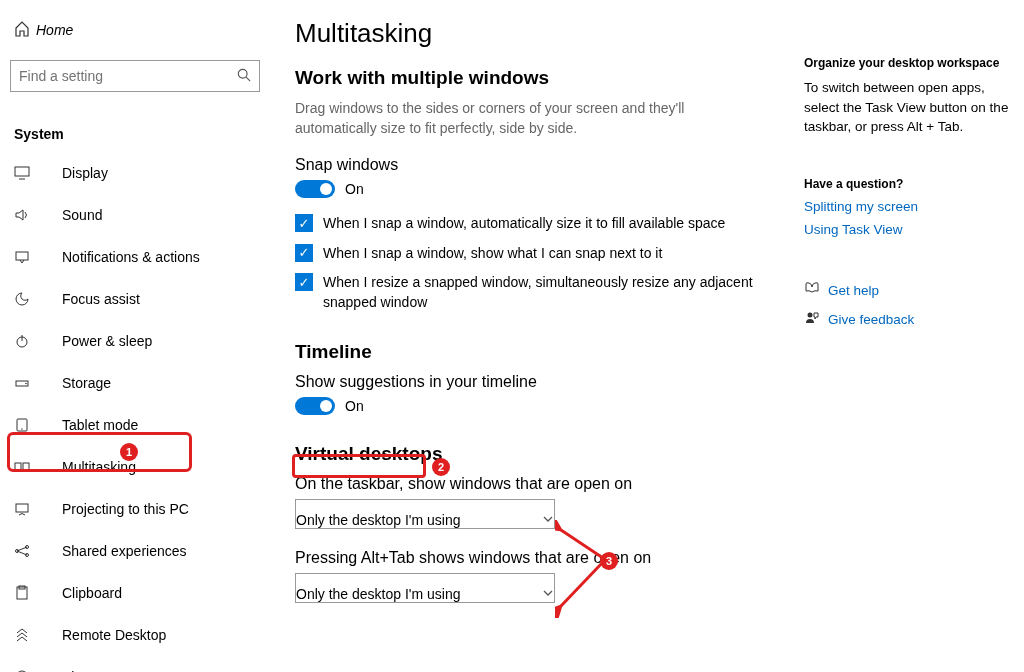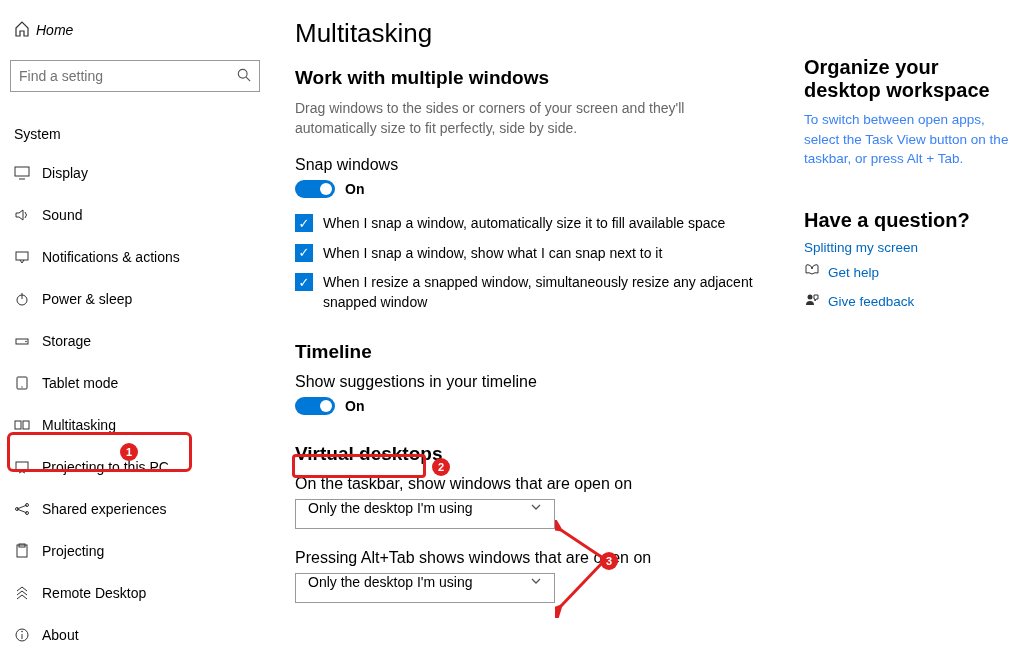--- a/index.html
+++ b/index.html
@@ -35,29 +35,30 @@
     border: 1px solid #999;
     height: 32px;
     display: flex;
     align-items: center;
     padding: 0 8px;
     color: #737373;
     justify-content: space-between;
   }
   .search-box .mag { color: #444; }
   .section-label {
-    font-weight: 400;
+    font-weight: 700;
     padding: 14px 14px 10px 14px;
   }
   .nav-item {
     display: flex;
     align-items: center;
     height: 42px;
     padding: 0 14px;
     cursor: pointer;
+    gap: 20px;
   }
   .nav-item .icon {
     width: 24px;
     display: flex;
     justify-content: flex-start;
     color: #333;
   }
   .nav-item .label { margin-left: 4px; }
   .main {
     position: absolute;
@@ -81,21 +82,20 @@
     line-height: 1.4;
   }
   .setting-label {
     font-size: 16px;
     margin-bottom: 6px;
   }
   .toggle-row {
     display: flex;
     align-items: center;
     margin-bottom: 16px;
-    font-weight: bold;
   }
   .toggle {
     width: 40px;
     height: 18px;
     background: #0078d7;
     border-radius: 10px;
     position: relative;
     margin-right: 10px;
   }
   .toggle::after {
@@ -121,40 +121,40 @@
     justify-content: center;
     color: #fff;
     font-size: 13px;
   }
   .check-row .ctext { line-height: 1.4; }
   .dropdown {
     border: 1px solid #999;
     width: 260px;
     height: 30px;
     display: flex;
-    align-items: flex-start;
+    align-items: flex-end;
     justify-content: space-between;
-    padding: 0 12px;
+    padding: 0 0;
     margin-bottom: 20px;
     margin-top: 4px;
   }
   .aside {
     position: absolute;
     left: 804px;
     top: 56px;
     width: 212px;
     font-size: 13.5px;
   }
   .aside .heading {
     font-weight: 600;
     margin-bottom: 8px;
-    font-size: 20px;
+    font-size: 12px;
   }
   .aside .text {
-    color: #3b82f6;
+    color: #000000;
     line-height: 1.45;
     margin-bottom: 40px;
   }
   .link {
     color: #0067c0;
     margin-bottom: 8px;
     cursor: pointer;
   }
   .icon-link {
     display: flex;
@@ -242,20 +242,28 @@
         <svg width="16" height="16" viewBox="0 0 16 16">
           <rect x="2" y="3" width="12" height="8" fill="none" stroke="#333"></rect>
           <path d="M6 11 L8 14 L10 11" fill="none" stroke="#333"></path>
         </svg>
       </span>
     <span class="label">Notifications &amp; actions</span>
   </div>
   <div class="nav-item">
     <span class="icon">
         <svg width="16" height="16" viewBox="0 0 16 16">
+          <path d="M8 2 A6 6 0 1 0 14 8 A4 4 0 0 1 8 2" fill="none" stroke="#333"></path>
+        </svg>
+      </span>
+    <span class="label">Focus assist</span>
+  </div>
+  <div class="nav-item">
+    <span class="icon">
+        <svg width="16" height="16" viewBox="0 0 16 16">
           <circle cx="8" cy="9" r="5" fill="none" stroke="#333"></circle>
           <line x1="8" y1="2" x2="8" y2="8" stroke="#333"></line>
         </svg>
       </span>
     <span class="label">Power &amp; sleep</span>
   </div>
   <div class="nav-item">
     <span class="icon">
         <svg width="16" height="16" viewBox="0 0 16 16">
           <rect x="2" y="6" width="12" height="5" fill="none" stroke="#333"></rect>
@@ -303,21 +311,21 @@
       </span>
     <span class="label">Shared experiences</span>
   </div>
   <div class="nav-item">
     <span class="icon">
         <svg width="16" height="16" viewBox="0 0 16 16">
           <rect x="3" y="2" width="10" height="12" fill="none" stroke="#333"></rect>
           <rect x="5" y="1" width="6" height="3" fill="none" stroke="#333"></rect>
         </svg>
       </span>
-    <span class="label">Projecting</span>
+    <span class="label">Clipboard</span>
   </div>
   <div class="nav-item">
     <span class="icon">
         <svg width="16" height="16" viewBox="0 0 16 16">
           <path d="M3 6 L8 2 L13 6" fill="none" stroke="#333"></path>
           <path d="M3 10 L8 6 L13 10" fill="none" stroke="#333"></path>
           <path d="M3 14 L8 10 L13 14" fill="none" stroke="#333"></path>
         </svg>
       </span>
     <span class="label">Remote Desktop</span>
@@ -382,20 +390,21 @@
         </svg></span>
   </div>
 </div>
 
 <div class="aside">
   <div class="heading">Organize your desktop workspace</div>
   <div class="text">To switch between open apps, select the Task View button on the taskbar, or press Alt + Tab.</div>
 
   <div class="heading">Have a question?</div>
   <div class="link">Splitting my screen</div>
+  <div class="link" style="margin-bottom:44px;">Using Task View</div>
 
   <div class="icon-link">
     <span class="i"><svg width="16" height="16" viewBox="0 0 16 16">
           <path d="M2 3 Q2 1 5 2 Q8 3 8 6 Q8 3 11 2 Q14 1 14 3 V10 Q11 9 8 11 Q5 9 2 10 Z" fill="none" stroke="#333"></path>
         </svg></span>
     <span class="link" style="margin:0;">Get help</span>
   </div>
   <div class="icon-link">
     <span class="i"><svg width="16" height="16" viewBox="0 0 16 16">
           <circle cx="6" cy="5" r="2.5" fill="#333"></circle>

